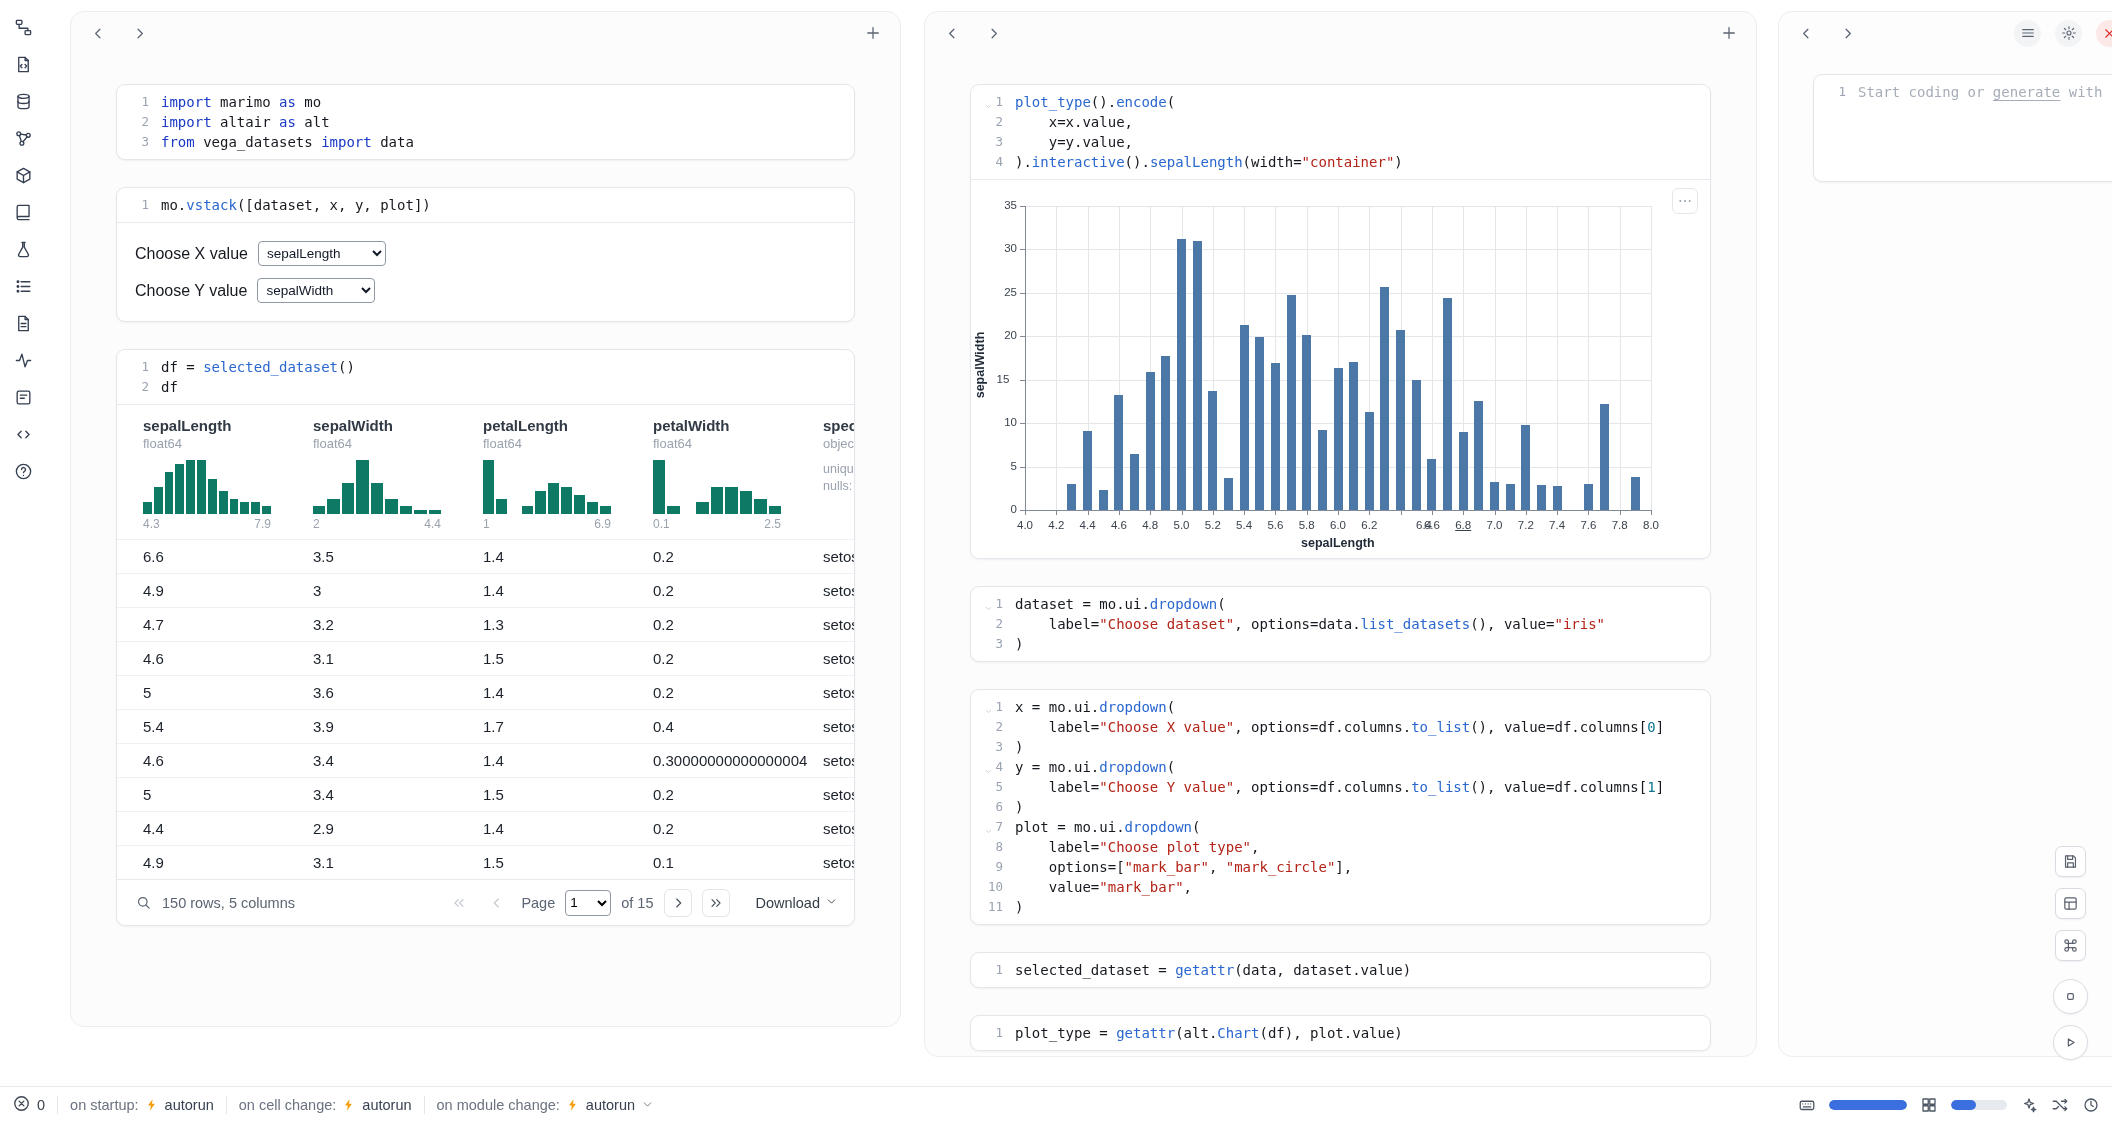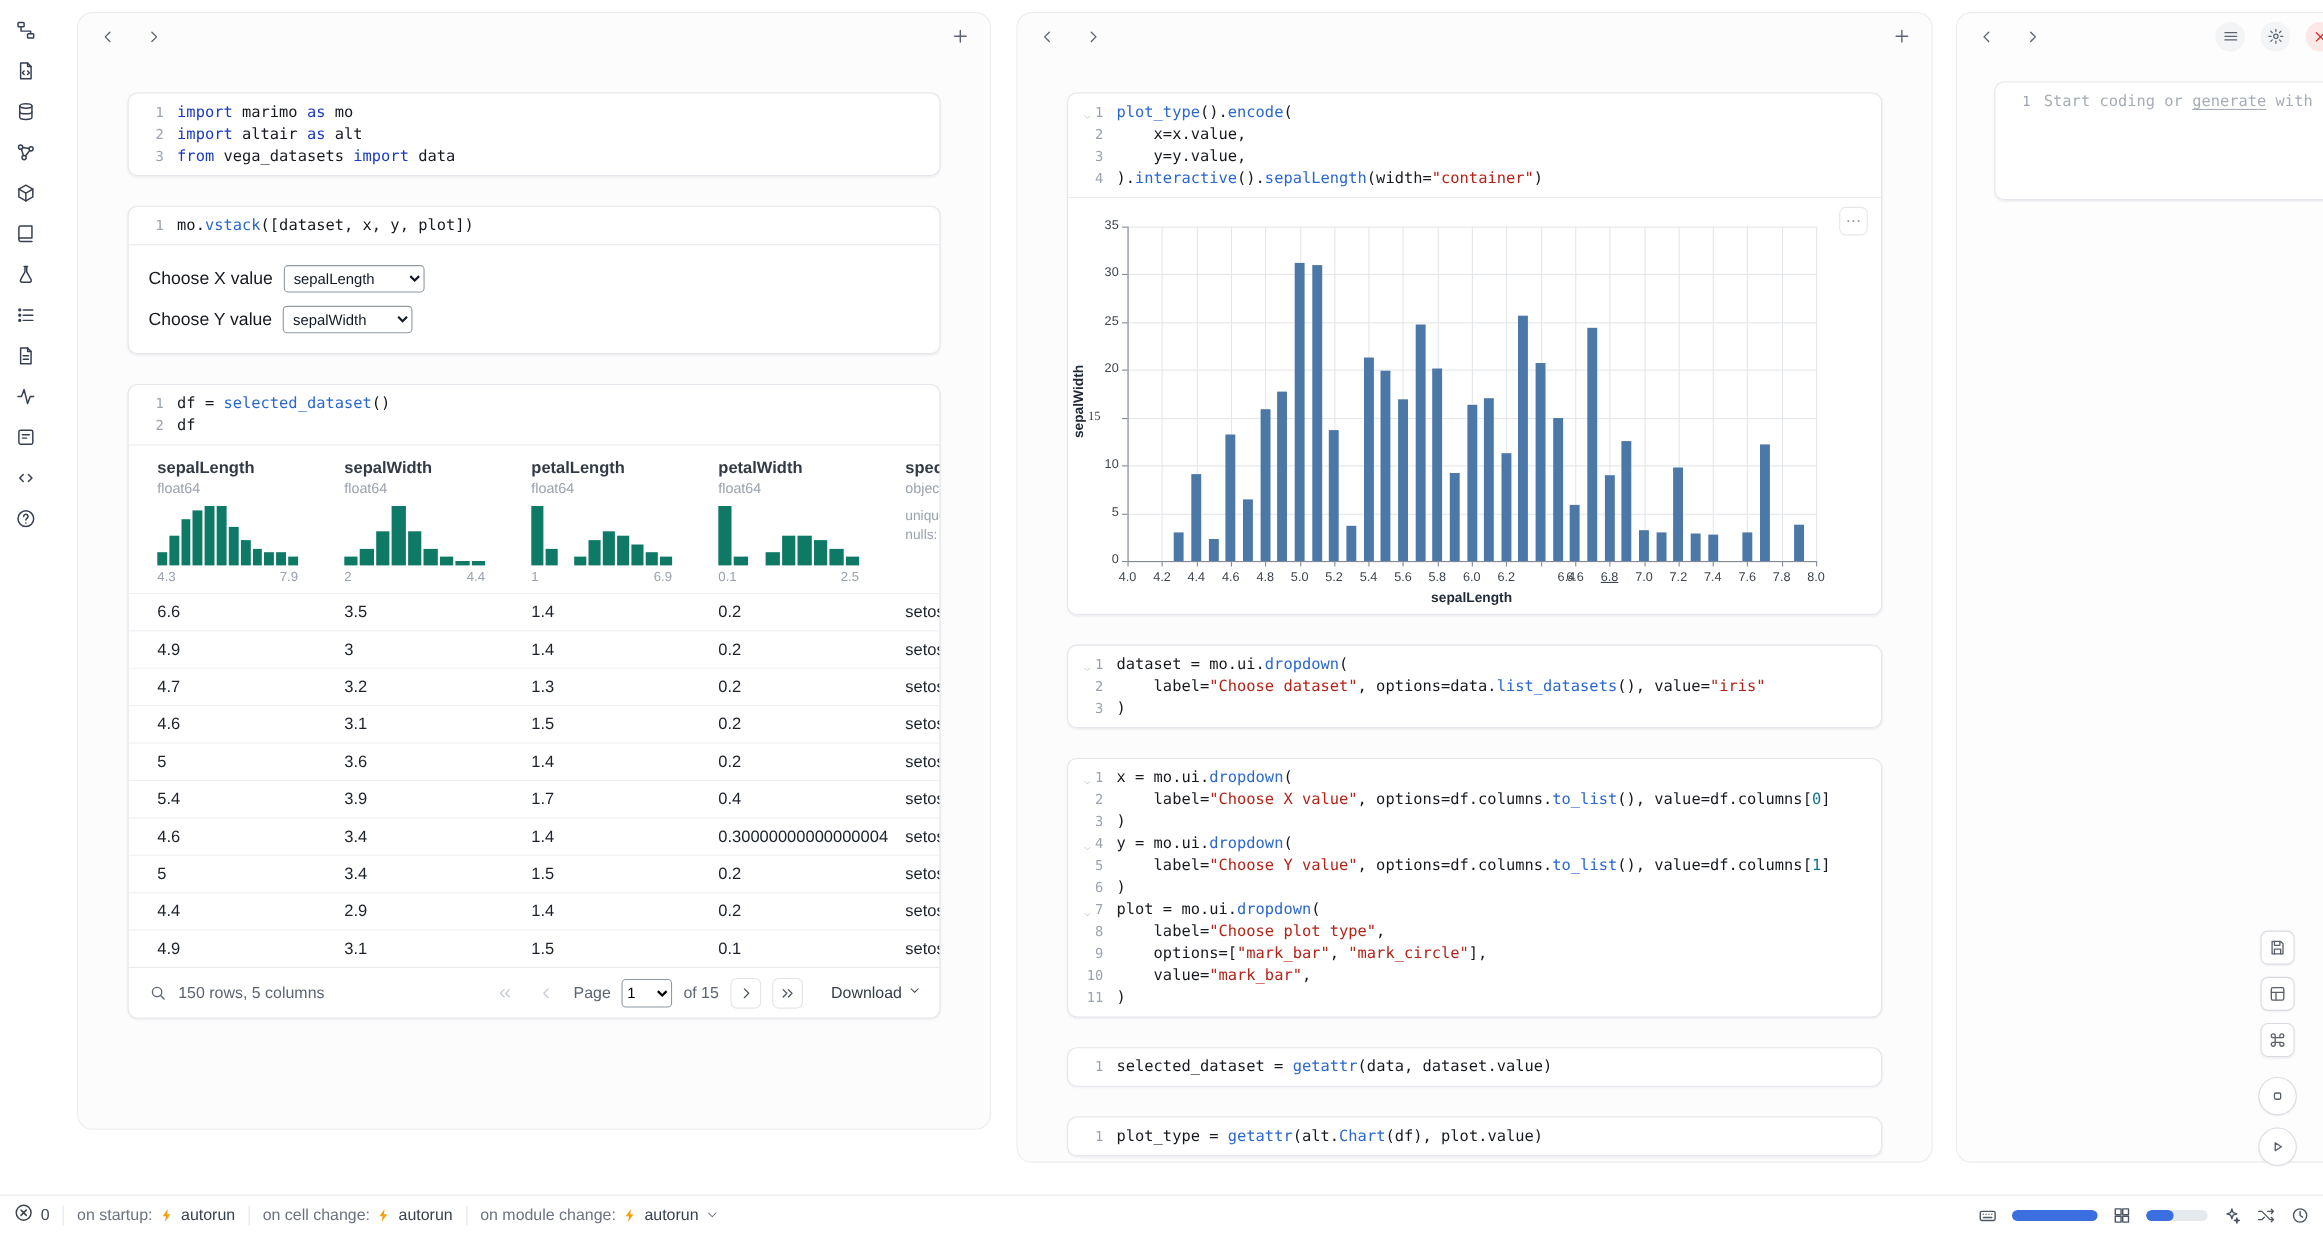--- a/index.html
+++ b/index.html
@@ -574,21 +574,21 @@
               <div class="tickmark" style="left:49px;top:330.0px;width:5px;height:1px;"></div>
               <div class="axis-lbl" style="left:18px;top:323.0px;width:28px;text-align:right;">0</div>
               <div class="gridline" style="left:54px;top:286.6px;width:626px;height:1px;"></div>
               <div class="tickmark" style="left:49px;top:286.6px;width:5px;height:1px;"></div>
               <div class="axis-lbl" style="left:18px;top:279.6px;width:28px;text-align:right;">5</div>
               <div class="gridline" style="left:54px;top:243.1px;width:626px;height:1px;"></div>
               <div class="tickmark" style="left:49px;top:243.1px;width:5px;height:1px;"></div>
               <div class="axis-lbl" style="left:18px;top:236.1px;width:28px;text-align:right;">10</div>
               <div class="gridline" style="left:54px;top:199.7px;width:626px;height:1px;"></div>
               <div class="tickmark" style="left:49px;top:199.7px;width:5px;height:1px;"></div>
-              <div class="axis-lbl" style="left:18px;top:192.7px;width:28px;text-align:left;font-family:Liberation Serif, serif;">15</div>
+              <div class="axis-lbl" style="left:18px;top:192.7px;width:28px;text-align:center;">15</div>
               <div class="gridline" style="left:54px;top:156.3px;width:626px;height:1px;"></div>
               <div class="tickmark" style="left:49px;top:156.3px;width:5px;height:1px;"></div>
               <div class="axis-lbl" style="left:18px;top:149.3px;width:28px;text-align:right;">20</div>
               <div class="gridline" style="left:54px;top:112.9px;width:626px;height:1px;"></div>
               <div class="tickmark" style="left:49px;top:112.9px;width:5px;height:1px;"></div>
               <div class="axis-lbl" style="left:18px;top:105.9px;width:28px;text-align:right;">25</div>
               <div class="gridline" style="left:54px;top:69.4px;width:626px;height:1px;"></div>
               <div class="tickmark" style="left:49px;top:69.4px;width:5px;height:1px;"></div>
               <div class="axis-lbl" style="left:18px;top:62.4px;width:28px;text-align:right;">30</div>
               <div class="gridline" style="left:54px;top:26.0px;width:626px;height:1px;"></div>

